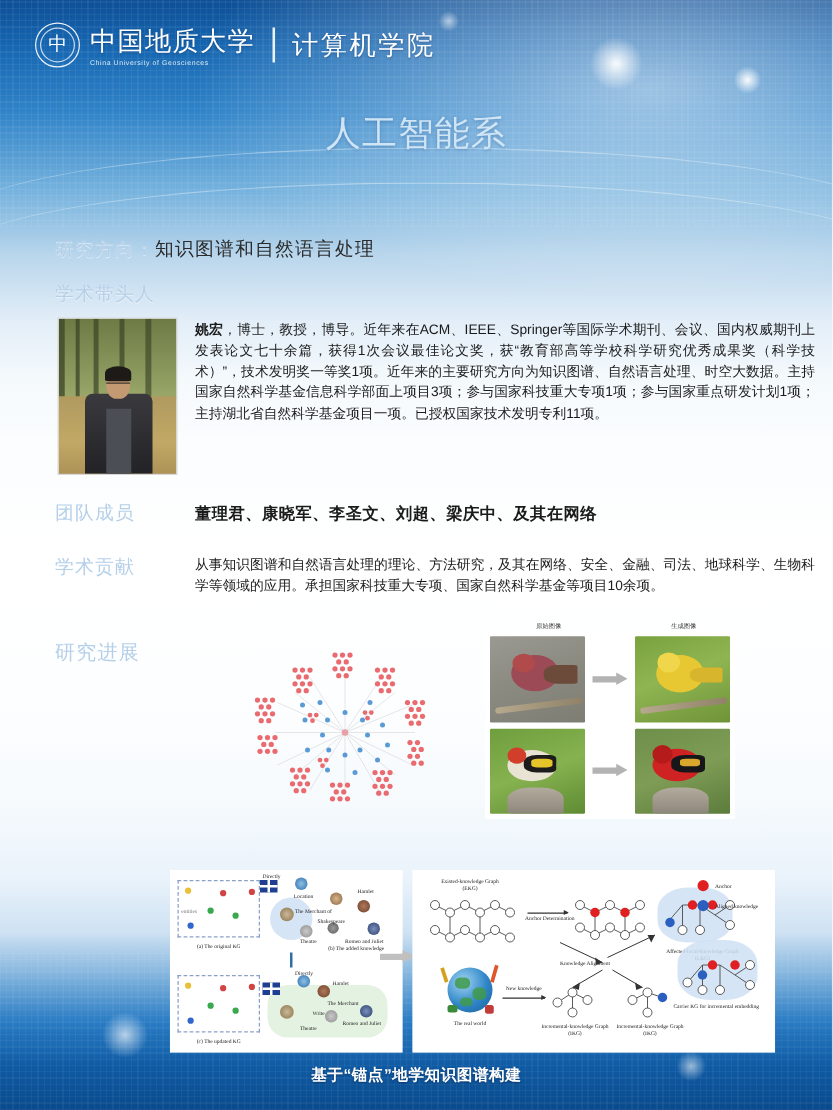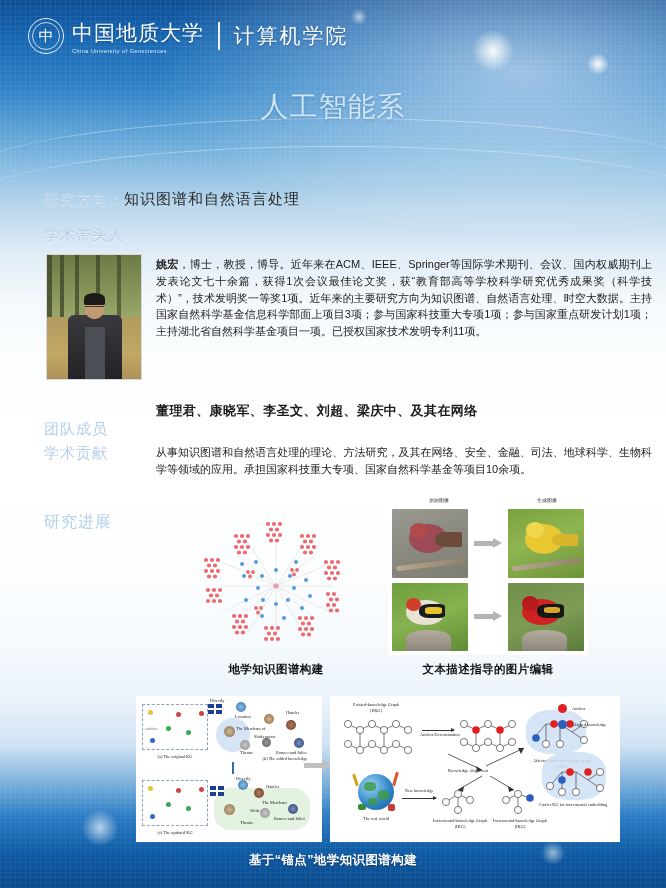--- a/index.html
+++ b/index.html
@@ -268,21 +268,21 @@
     <div class="ph-shirt"></div>
     <div class="ph-head"></div>
     <div class="ph-hair"></div>
     <div class="ph-glass"></div>
   </div>
 
   <div class="body-text" style="top:256px;">
     <b>姚宏</b><span>，博士，教授，博导。近年来在ACM、IEEE、Springer等国际学术期刊、会议、国内权威期刊上发表论文七十余篇，获得1次会议最佳论文奖，获“教育部高等学校科学研究优秀成果奖（科学技术）”，技术发明奖一等奖1项。近年来的主要研究方向为知识图谱、自然语言处理、时空大数据。主持国家自然科学基金信息科学部面上项目3项；参与国家科技重大专项1项；参与国家重点研发计划1项；主持湖北省自然科学基金项目一项。已授权国家技术发明专利11项。</span>
   </div>
 
-  <div class="sec-label" style="top:420px;">团队成员</div>
+  <div class="sec-label" style="top:401px;">团队成员</div>
   <div class="members">董理君、康晓军、李圣文、刘超、梁庆中、及其在网络</div>
 
   <div class="sec-label" style="top:444px;">学术贡献</div>
   <div class="body-text" style="top:444px;">从事知识图谱和自然语言处理的理论、方法研究，及其在网络、安全、金融、司法、地球科学、生物科学等领域的应用。承担国家科技重大专项、国家自然科学基金等项目10余项。</div>
 
   <div class="sec-label" style="top:512px;font-size:16px;">研究进展</div>
 
   <div class="kg-wrap">
     <svg viewBox="0 0 160 132" width="160" height="132">
       <g stroke="#cccccc" stroke-width="0.4" fill="none">
@@ -436,21 +436,20 @@
             <circle cx="2" cy="4.5" r="1.9"></circle>
           </g>
         <g transform="translate(60,88)">
             <circle cx="0" cy="0" r="1.9"></circle>
             <circle cx="5" cy="0" r="1.9"></circle>
             <circle cx="2" cy="4.5" r="1.9"></circle>
           </g>
       </g>
     </svg>
   </div>
-  <div class="fig-cap" style="left:196px;top:662px;width:160px;">地学知识图谱构建</div>
 
   <div class="mini-cap" style="left:404px;top:497px;width:70px;">原始图像</div>
   <div class="mini-cap" style="left:512px;top:497px;width:70px;">生成图像</div>
 
   <div class="birds">
     <div class="bird b1">
       <div class="branch"></div>
       <div class="bird-body" style="left:22%;top:22%;width:50%;height:42%;background:#9c4a55;"></div>
       <div class="bird-body" style="left:56%;top:34%;width:36%;height:22%;background:#6d4b3a;border-radius:40% 10% 10% 40%;"></div>
       <div class="bird-body" style="left:24%;top:20%;width:24%;height:22%;background:#b14b4b;"></div>
@@ -471,21 +470,20 @@
     </div>
     <div class="arrow-g"></div>
     <div class="bird b4">
       <div class="rock"></div>
       <div class="bird-body" style="left:18%;top:24%;width:52%;height:38%;background:#cf2222;"></div>
       <div class="bird-body" style="left:38%;top:32%;width:36%;height:20%;background:#17171a;border-radius:40% 20% 20% 40%;"></div>
       <div class="bird-body" style="left:48%;top:36%;width:20%;height:8%;background:#d9a72c;border-radius:30%;"></div>
       <div class="bird-body" style="left:18%;top:20%;width:21%;height:21%;background:#b51b1b;"></div>
     </div>
   </div>
-  <div class="fig-cap" style="left:388px;top:662px;width:200px;">文本描述指导的图片编辑</div>
 
   <div class="fig fig-left">
     <div class="panel-inner">
 
       <div style="position:absolute;left:6px;top:8px;width:66px;height:46px;border:1px dashed #8aa0c8;"></div>
       <div class="node" style="left:12px;top:14px;width:5px;height:5px;background:#e8c13a;"></div>
       <div class="node" style="left:40px;top:16px;width:5px;height:5px;background:#d04444;"></div>
       <div class="node" style="left:63px;top:15px;width:5px;height:5px;background:#d04444;"></div>
       <div class="node" style="left:30px;top:30px;width:5px;height:5px;background:#3aa84e;"></div>
       <div class="node" style="left:50px;top:34px;width:5px;height:5px;background:#3aa84e;"></div>

